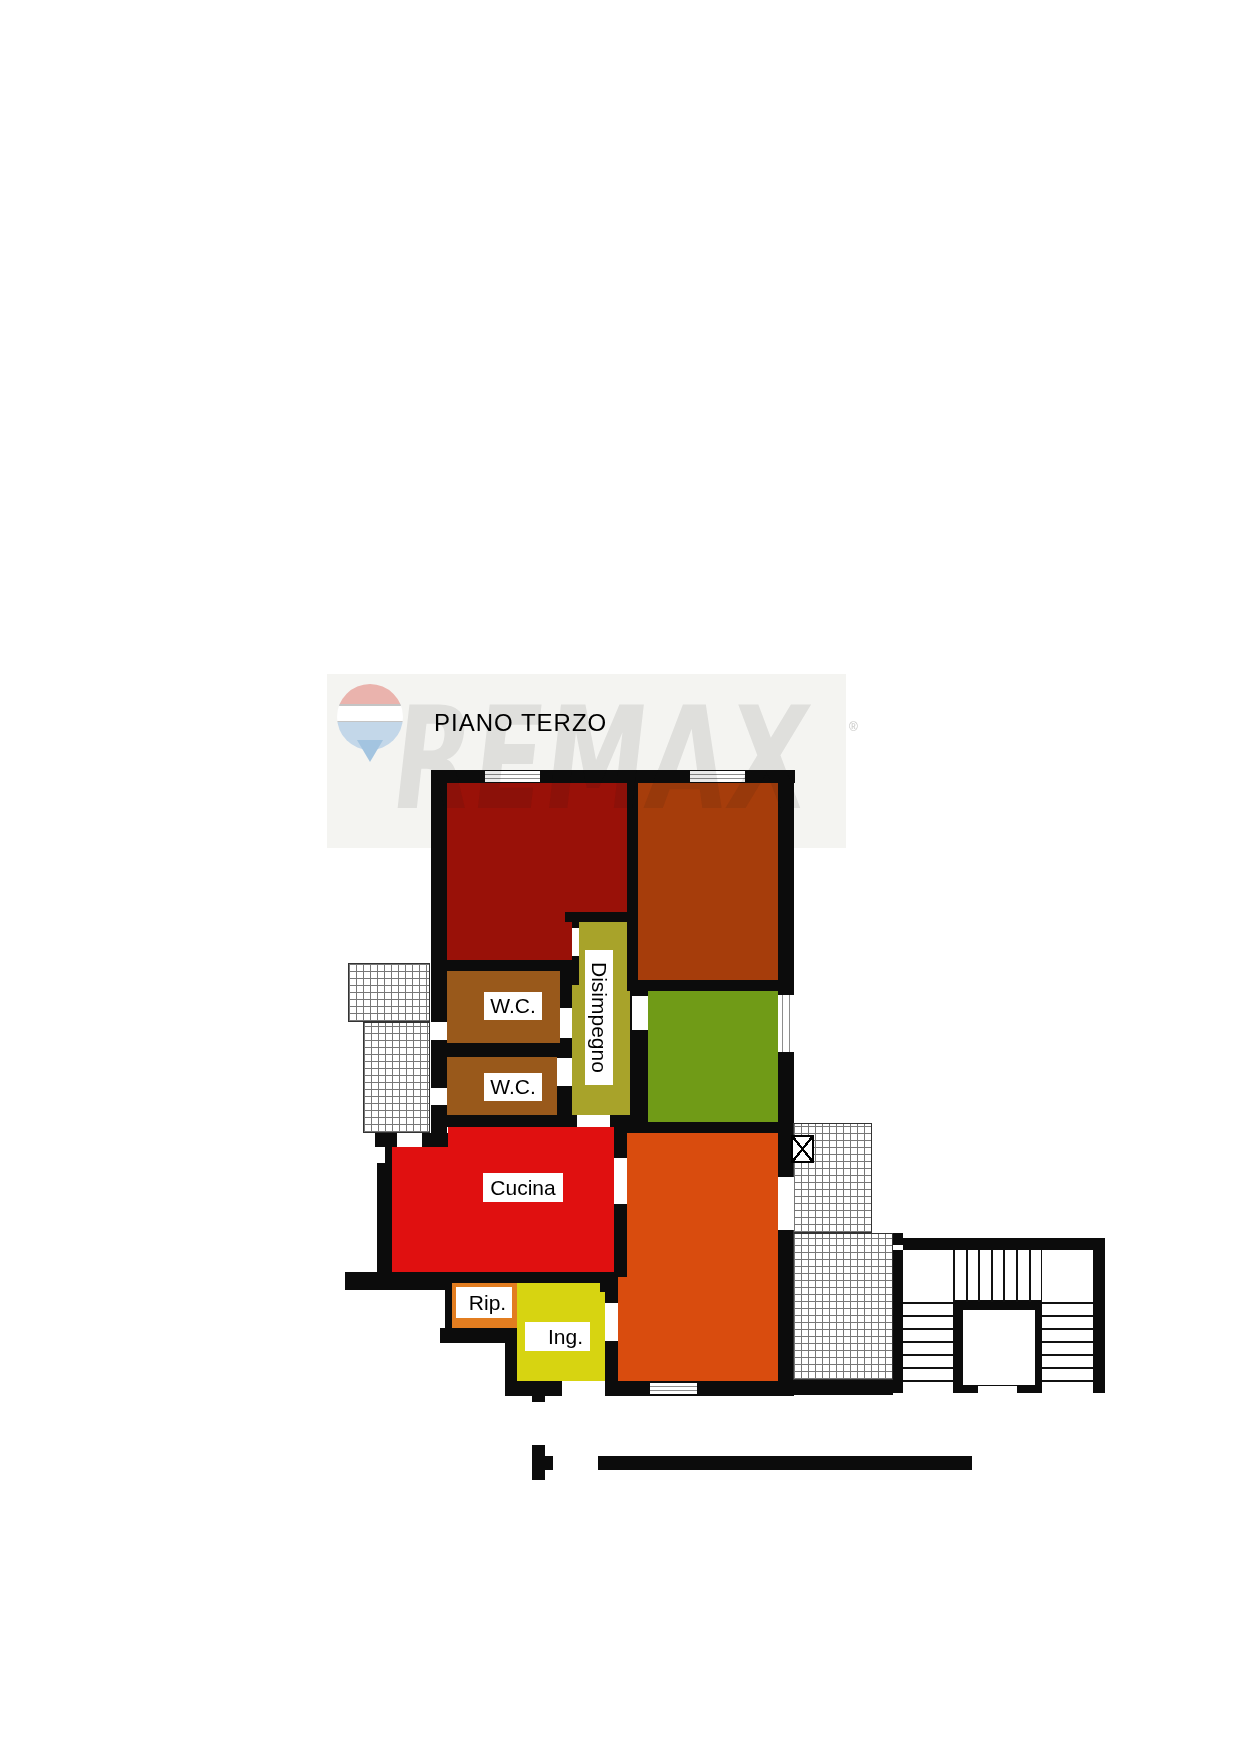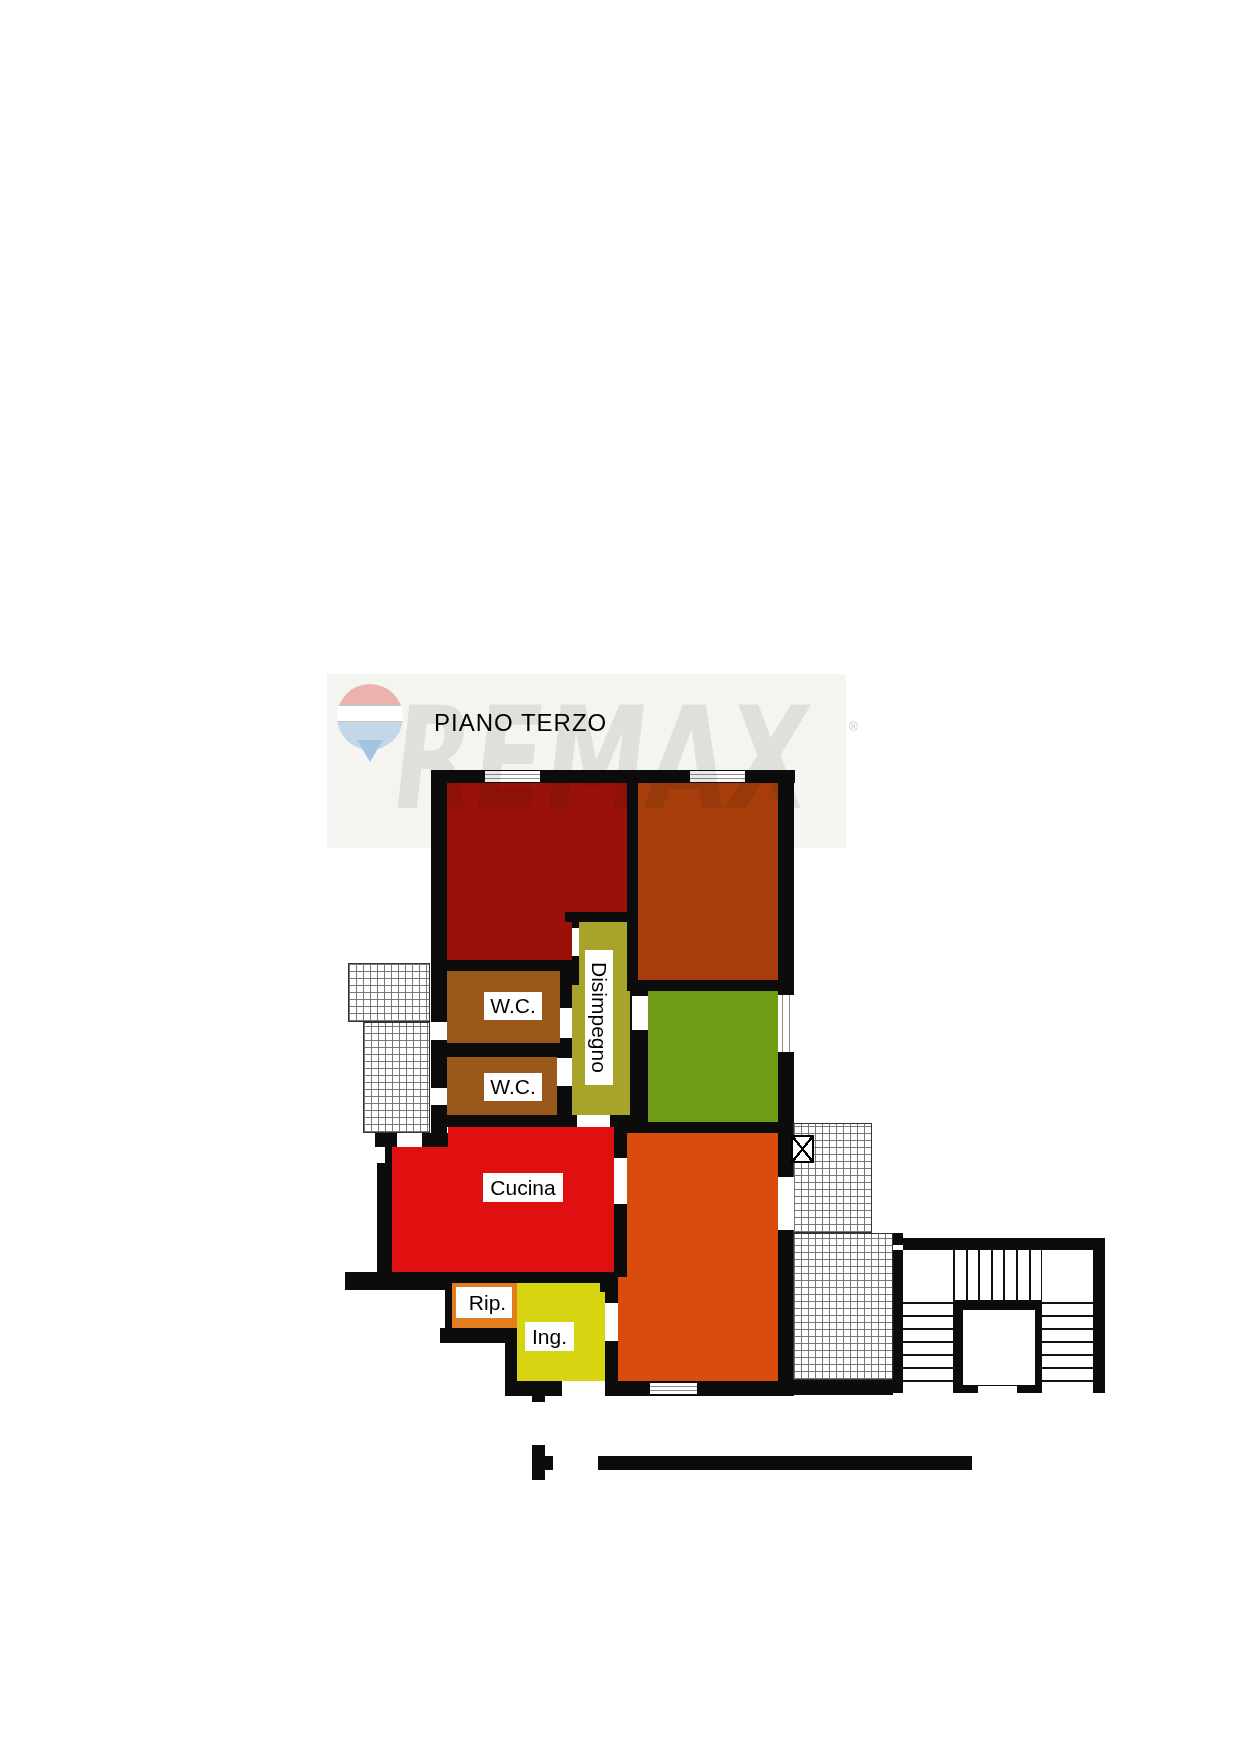--- a/index.html
+++ b/index.html
@@ -130,18 +130,18 @@
   <div class="treads-h" style="left:903px;top:1302px;width:50px;height:91px;"></div>
   <div class="treads-h" style="left:1042px;top:1302px;width:51px;height:91px;"></div>
   <div class="white" style="left:963px;top:1310px;width:72px;height:75px;"></div>
   <div class="white" style="left:978px;top:1386px;width:39px;height:7px;"></div>
 
   <div class="lbl" style="left:484px;top:992px;width:58px;height:28px;">W.C.</div>
   <div class="lbl" style="left:484px;top:1073px;width:58px;height:28px;">W.C.</div>
   <div class="lbl lbl-vert" style="left:585px;top:950px;width:28px;height:135px;">Disimpegno</div>
   <div class="lbl" style="left:483px;top:1173px;width:80px;height:29px;">Cucina</div>
   <div class="lbl" style="left:456px;top:1287px;width:49px;height:31px;padding-left:7px;">Rip.</div>
-  <div class="lbl" style="left:525px;top:1322px;width:49px;height:29px;">Ing.</div>
+  <div class="lbl" style="left:525px;top:1322px;width:49px;height:29px;padding-left:16px;">Ing.</div>
 
   <div class="remax-overlay">REMAX</div>
   <div class="reg-mark">®</div>
 
 </div>
 
 </body></html>

